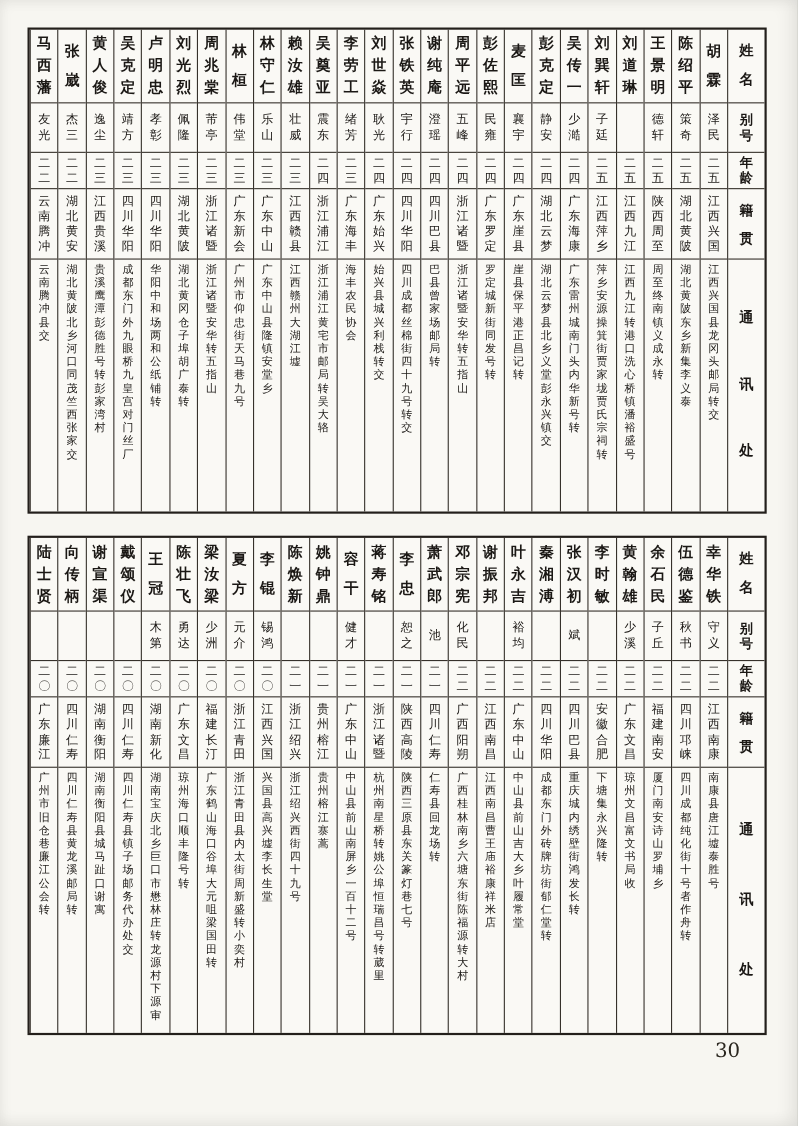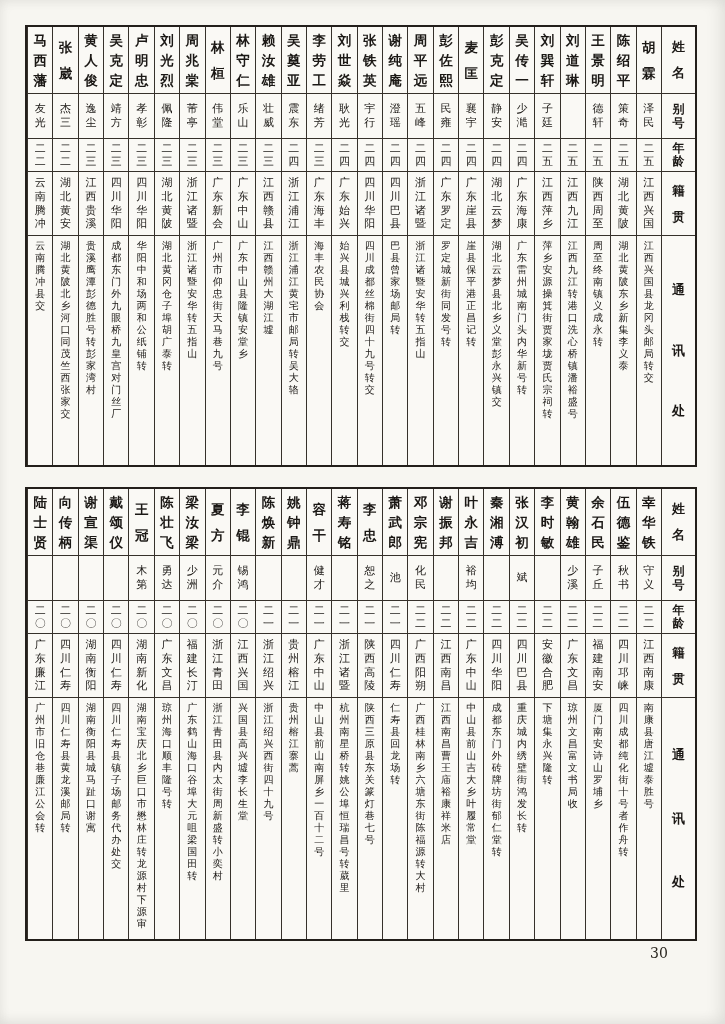--- a/index.html
+++ b/index.html
@@ -51,21 +51,21 @@
   .head .cell{font-weight:bold;}
   .head .c-name{font-size:13px;}
   .head .c-alias{font-size:12px;gap:1px;}
   .head .c-age{font-size:12px;gap:0;}
   .head .c-origin{font-size:12.5px;justify-content:space-evenly;gap:0;}
   .head .c-addr{font-size:13px;justify-content:space-evenly;padding-top:0;gap:0;}
   .page-number{
     position:absolute;
     left:650px;top:945px;
     font-family:"DejaVu Serif",serif;
-    font-size:14px;
+    font-size:18px;
     color:#2a261f;
   }
 </style>
 </head>
 <body>
 
 <div class="page">
   <div class="tbl" id="table-top">
       <div class="col head">
         <div class="cell c-name">

